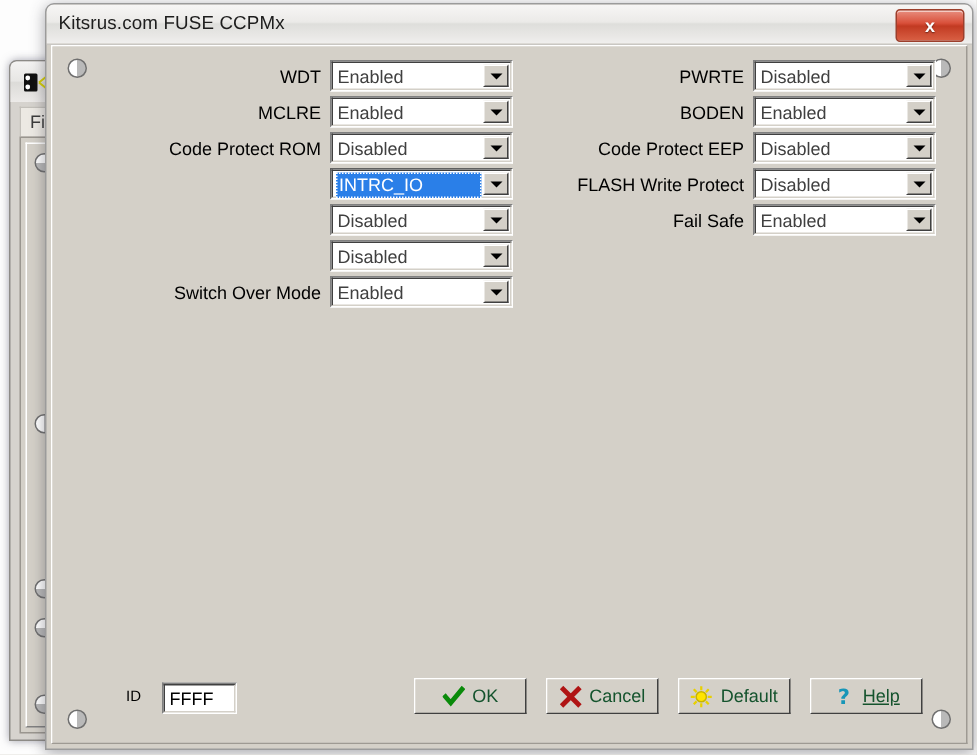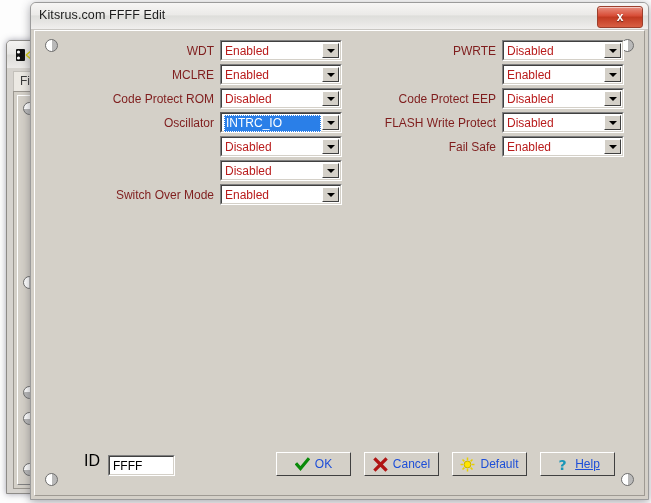--- a/index.html
+++ b/index.html
@@ -109,38 +109,38 @@
   .cg-br{right:9px;bottom:8px;}
 
   
   .col{position:absolute;top:8px;}
   .col-left{left:40px;width:265px;}
   .col-right{left:322px;width:265px;}
 
   .row{position:relative;height:23px;margin-bottom:1px;}
   .row .lbl{
     position:absolute;right:auto;left:0;width:138px;top:4px;
-    text-align:right;font-size:12px;color:#7f1d1d;white-space:nowrap;
+    text-align:right;font-size:12px;color:#000000;white-space:nowrap;
   }
   .combo{
     position:absolute;left:144px;top:0;width:122px;height:21px;
     background:#ffffff;
     border-top:1px solid #808080;border-left:1px solid #808080;
     border-right:1px solid #ffffff;border-bottom:1px solid #ffffff;
     box-sizing:border-box;
   }
   .combo .inner{
     position:absolute;left:0;top:0;right:0;bottom:0;
     border-top:1px solid #404040;border-left:1px solid #404040;
     border-right:1px solid #d4d0c8;border-bottom:1px solid #d4d0c8;
     background:#ffffff;box-sizing:border-box;
   }
   .combo .val{
     position:absolute;left:3px;top:2px;right:20px;
-    font-size:12px;color:#b91c1c;white-space:nowrap;overflow:hidden;
+    font-size:12px;color:#404040;white-space:nowrap;overflow:hidden;
     line-height:14px;
   }
   .combo.sel .val{
     background:#2a7fe8;color:#ffffff;
     outline:1px dotted #ffffff;outline-offset:-1px;
     left:2px;right:19px;top:1px;padding:1px 1px 2px 2px;
   }
   .combo .arrowbtn{
     position:absolute;right:1px;top:1px;width:17px;bottom:1px;
     background:#d4d0c8;
@@ -153,24 +153,24 @@
     margin-left:-4px;margin-top:-2px;
     border-left:4px solid transparent;border-right:4px solid transparent;
     border-top:4px solid #000000;
   }
   .combo.sel{
     border-top:1px solid #606060;border-left:1px solid #606060;
   }
 
   
   .idlabel{
-    position:absolute;left:48px;bottom:24px;font-size:16px;color:#000;
+    position:absolute;left:48px;bottom:24px;font-size:10px;color:#000;
   }
   .idfield{
-    position:absolute;left:72px;bottom:18px;width:67px;height:21px;
+    position:absolute;left:72px;bottom:18px;width:50px;height:21px;
     background:#ffffff;
     border-top:1px solid #808080;border-left:1px solid #808080;
     border-right:1px solid #ffffff;border-bottom:1px solid #ffffff;
     box-sizing:border-box;
   }
   .idfield .inner2{
     position:absolute;left:0;top:0;right:0;bottom:0;
     border-top:1px solid #404040;border-left:1px solid #404040;
     border-right:1px solid #d4d0c8;border-bottom:1px solid #d4d0c8;
     background:#fff;box-sizing:border-box;
@@ -185,21 +185,21 @@
     border-top:1px solid #ffffff;border-left:1px solid #ffffff;
     border-right:1px solid #404040;border-bottom:1px solid #404040;
     box-sizing:border-box;cursor:pointer;
   }
   .btn .bi{
     position:absolute;left:0;top:0;right:0;bottom:0;
     border:1px solid #d4d0c8;
     display:flex;align-items:center;justify-content:center;gap:5px;
     box-sizing:border-box;
   }
-  .btn .blabel{font-size:12px;color:#1d4ed8;line-height:12px;}
+  .btn .blabel{font-size:12px;color:#14532d;line-height:12px;}
   .btn-ok{left:240px;}
   .btn-cancel{left:328px;padding-left:38px;}
   .btn-default{left:416px;}
   .btn-help{left:504px;}
   .underl{text-decoration:underline;}
 
   .ico{width:15px;height:15px;display:block;flex:0 0 auto;}
 </style>
 </head>
 <body>
@@ -226,21 +226,21 @@
         <div class="grip horiz" style="position:absolute;left:5px;top:290px;"></div>
         <div class="grip horiz" style="position:absolute;left:5px;top:316px;"></div>
         <div class="grip horiz" style="position:absolute;left:5px;bottom:8px;"></div>
       </div>
     </div>
   </div>
 
   <div class="dialog">
 
     <div class="titlebar">
-      <div class="title-text">Kitsrus.com FFFF Edit</div>
+      <div class="title-text">Kitsrus.com FUSE CCPMx</div>
       <div class="close-btn">
         <div class="close-x">x</div>
       </div>
     </div>
 
     <div class="client">
       <div class="client-inner">
 
         <div class="corner-grip cg-tl grip"></div>
         <div class="corner-grip cg-tr grip"></div>
@@ -269,21 +269,20 @@
             <div class="row">
               <div class="lbl">Code Protect ROM</div>
               <div class="combo">
                 <div class="inner">
                   <div class="val">Disabled</div>
                   <div class="arrowbtn"></div>
                 </div>
               </div>
             </div>
             <div class="row">
-              <div class="lbl">Oscillator</div>
               <div class="combo sel">
                 <div class="inner">
                   <div class="val">INTRC_IO</div>
                   <div class="arrowbtn"></div>
                 </div>
               </div>
             </div>
             <div class="row">
               <div class="combo">
                 <div class="inner">
@@ -314,20 +313,21 @@
             <div class="row">
               <div class="lbl">PWRTE</div>
               <div class="combo">
                 <div class="inner">
                   <div class="val">Disabled</div>
                   <div class="arrowbtn"></div>
                 </div>
               </div>
             </div>
             <div class="row">
+              <div class="lbl">BODEN</div>
               <div class="combo">
                 <div class="inner">
                   <div class="val">Enabled</div>
                   <div class="arrowbtn"></div>
                 </div>
               </div>
             </div>
             <div class="row">
               <div class="lbl">Code Protect EEP</div>
               <div class="combo">

